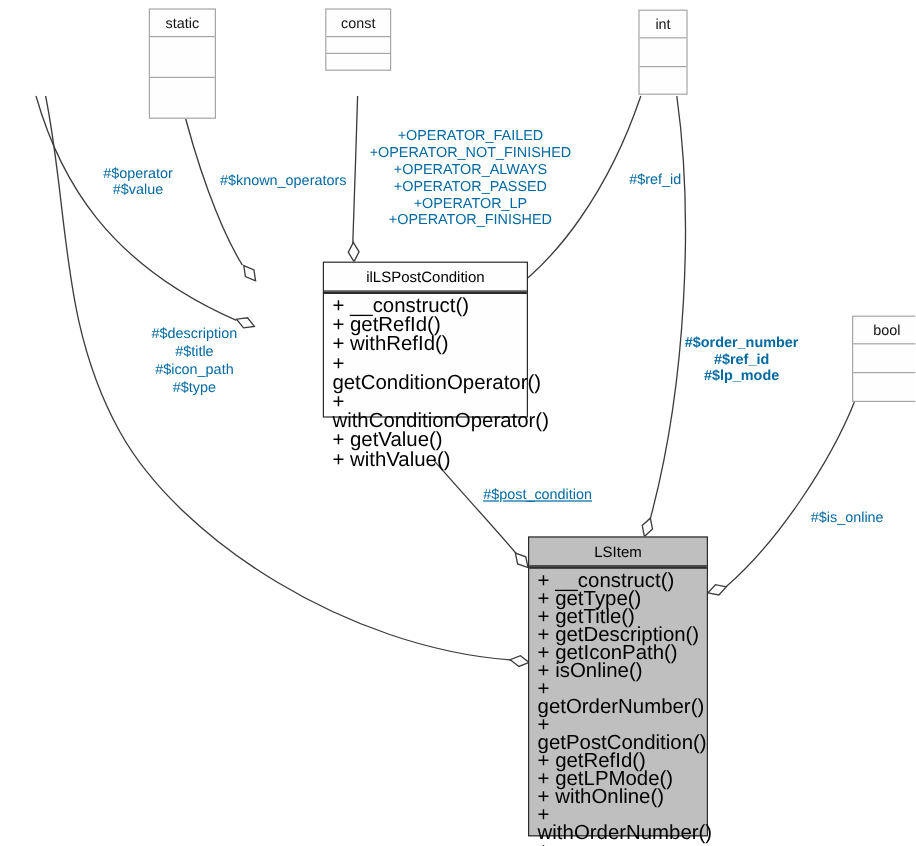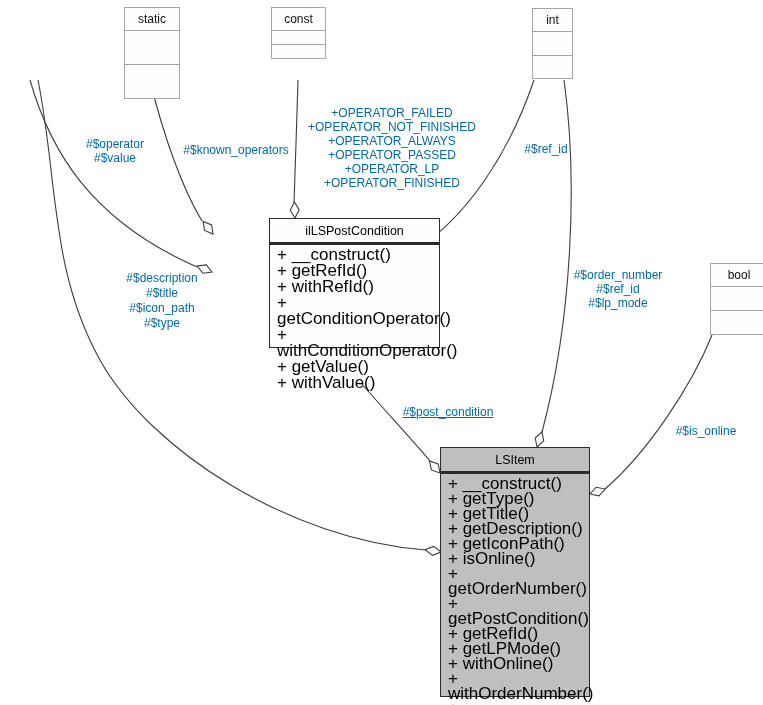--- a/index.html
+++ b/index.html
@@ -198,19 +198,19 @@
 +OPERATOR_NOT_FINISHED
 +OPERATOR_ALWAYS
 +OPERATOR_PASSED
 +OPERATOR_LP
 +OPERATOR_FINISHED</div>
   <div class="edge-label" style="left:546px; top:149px;">#$ref_id</div>
   <div class="edge-label lh15" style="left:162px; top:301px;">#$description
 #$title
 #$icon_path
 #$type</div>
-  <div class="edge-label" style="left:618px; top:289px;">#$order_number
+  <div class="edge-label" style="left:618px; top:299px;font-weight:bold;">#$order_number
 #$ref_id
 #$lp_mode</div>
   <div class="edge-label" style="left:448px; top:412px;text-decoration:underline;">#$post_condition</div>
   <div class="edge-label" style="left:706px; top:431px;">#$is_online</div>
 
 </div>
 
 </body></html>

